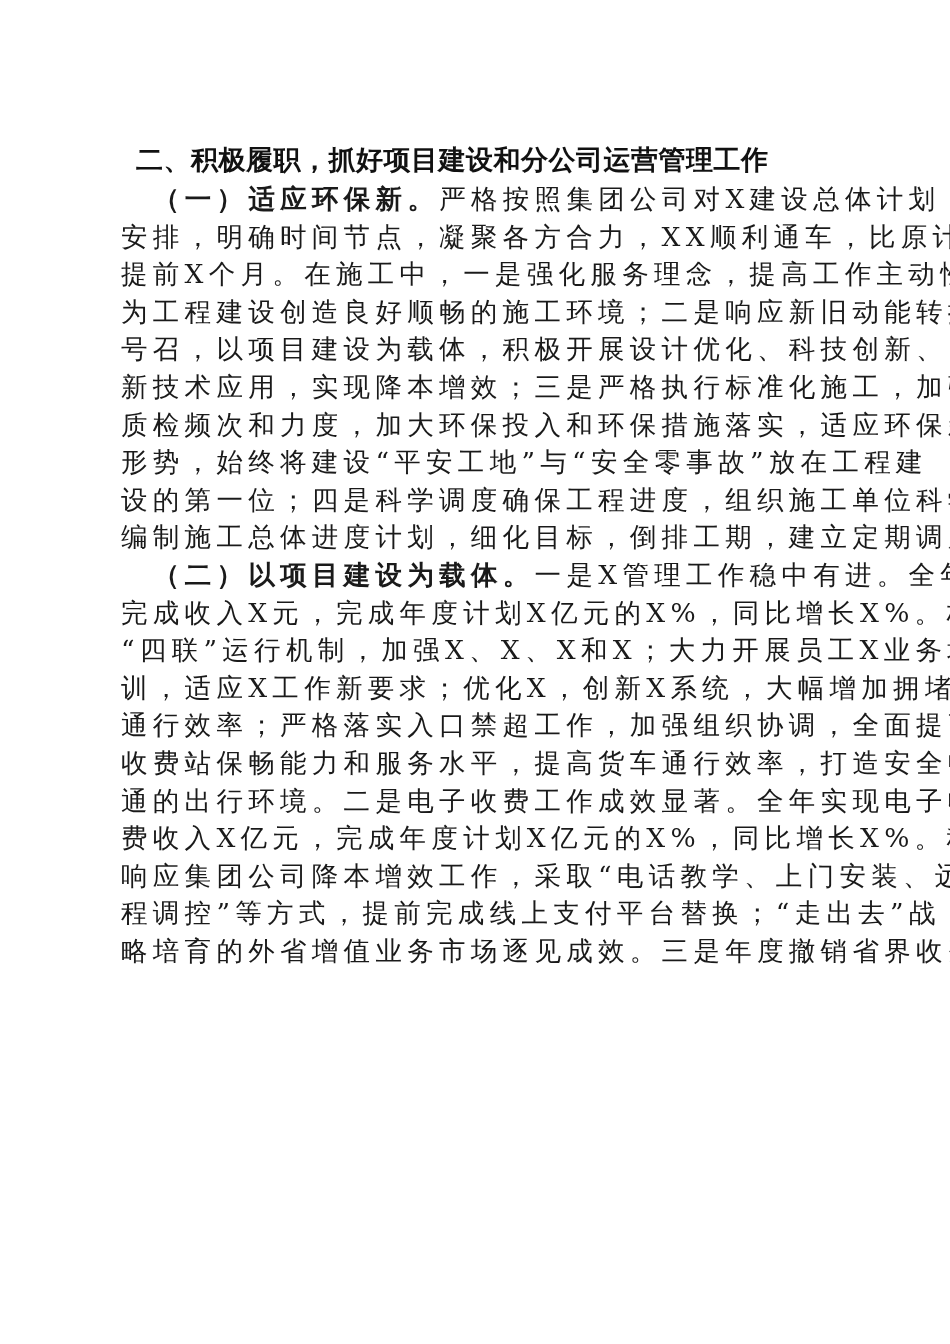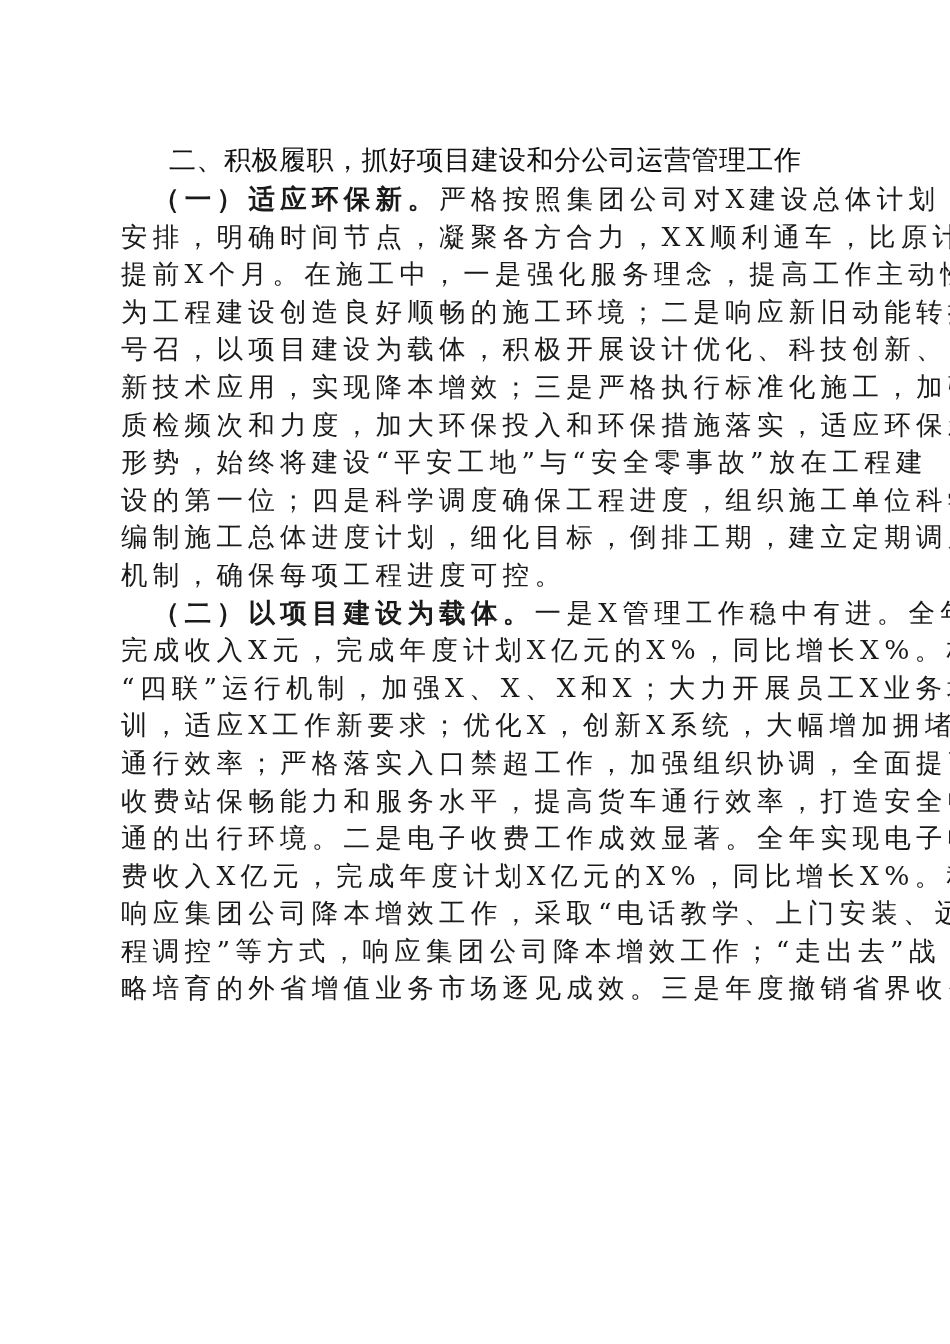--- a/index.html
+++ b/index.html
@@ -16,24 +16,24 @@
       color: #1a1a1a;
     }
     .page {
       position: absolute;
       left: 121px;
       top: 140px;
       width: 702px;
     }
     .heading {
       font-family: "DejaVu Sans", "Liberation Sans", sans-serif;
-      font-weight: normal;
+      font-weight: bold;
       font-size: 27px;
       line-height: 40px;
-      margin: 0 0 0 48px;
+      margin: 0 0 0 15px;
       letter-spacing: 0.5px;
       color: #111;
       white-space: nowrap;
     }
     .line {
       font-size: 26.5px;
       line-height: 37.6px;
       height: 37.6px;
       letter-spacing: 5.3px;
       white-space: nowrap;
@@ -60,30 +60,29 @@
     <div class="line indent"><span class="lead">（一）适应环保新。</span><span>严格按照集团公司对X建设总体计划</span></div>
     <div class="line">安排，明确时间节点，凝聚各方合力，XX顺利通车，比原计划</div>
     <div class="line">提前X个月。在施工中，一是强化服务理念，提高工作主动性，</div>
     <div class="line">为工程建设创造良好顺畅的施工环境；二是响应新旧动能转换</div>
     <div class="line">号召，以项目建设为载体，积极开展设计优化、科技创新、四</div>
     <div class="line">新技术应用，实现降本增效；三是严格执行标准化施工，加强</div>
     <div class="line">质检频次和力度，加大环保投入和环保措施落实，适应环保新</div>
     <div class="line">形势，始终将建设“平安工地”与“安全零事故”放在工程建</div>
     <div class="line">设的第一位；四是科学调度确保工程进度，组织施工单位科学</div>
     <div class="line">编制施工总体进度计划，细化目标，倒排工期，建立定期调度</div>
-    <div class="line">机制，确保每项工程进度可控。</div>
   </div>
 
   <div class="para">
     <div class="line indent"><span class="lead">（二）以项目建设为载体。</span><span>一是X管理工作稳中有进。全年</span></div>
     <div class="line">完成收入X元，完成年度计划X亿元的X%，同比增长X%。构建</div>
     <div class="line">“四联”运行机制，加强X、X、X和X；大力开展员工X业务培</div>
     <div class="line">训，适应X工作新要求；优化X，创新X系统，大幅增加拥堵X</div>
     <div class="line">通行效率；严格落实入口禁超工作，加强组织协调，全面提高</div>
     <div class="line">收费站保畅能力和服务水平，提高货车通行效率，打造安全畅</div>
     <div class="line">通的出行环境。二是电子收费工作成效显著。全年实现电子收</div>
     <div class="line">费收入X亿元，完成年度计划X亿元的X%，同比增长X%。积极</div>
     <div class="line">响应集团公司降本增效工作，采取“电话教学、上门安装、远</div>
-    <div class="line">程调控”等方式，响应集团公司降本增效工作；“走出去”战</div>
+    <div class="line">程调控”等方式，提前完成线上支付平台替换；“走出去”战</div>
     <div class="line">略培育的外省增值业务市场逐见成效。三是年度撤销省界收费</div>
   </div>
 
 </div>
 
 </body></html>

